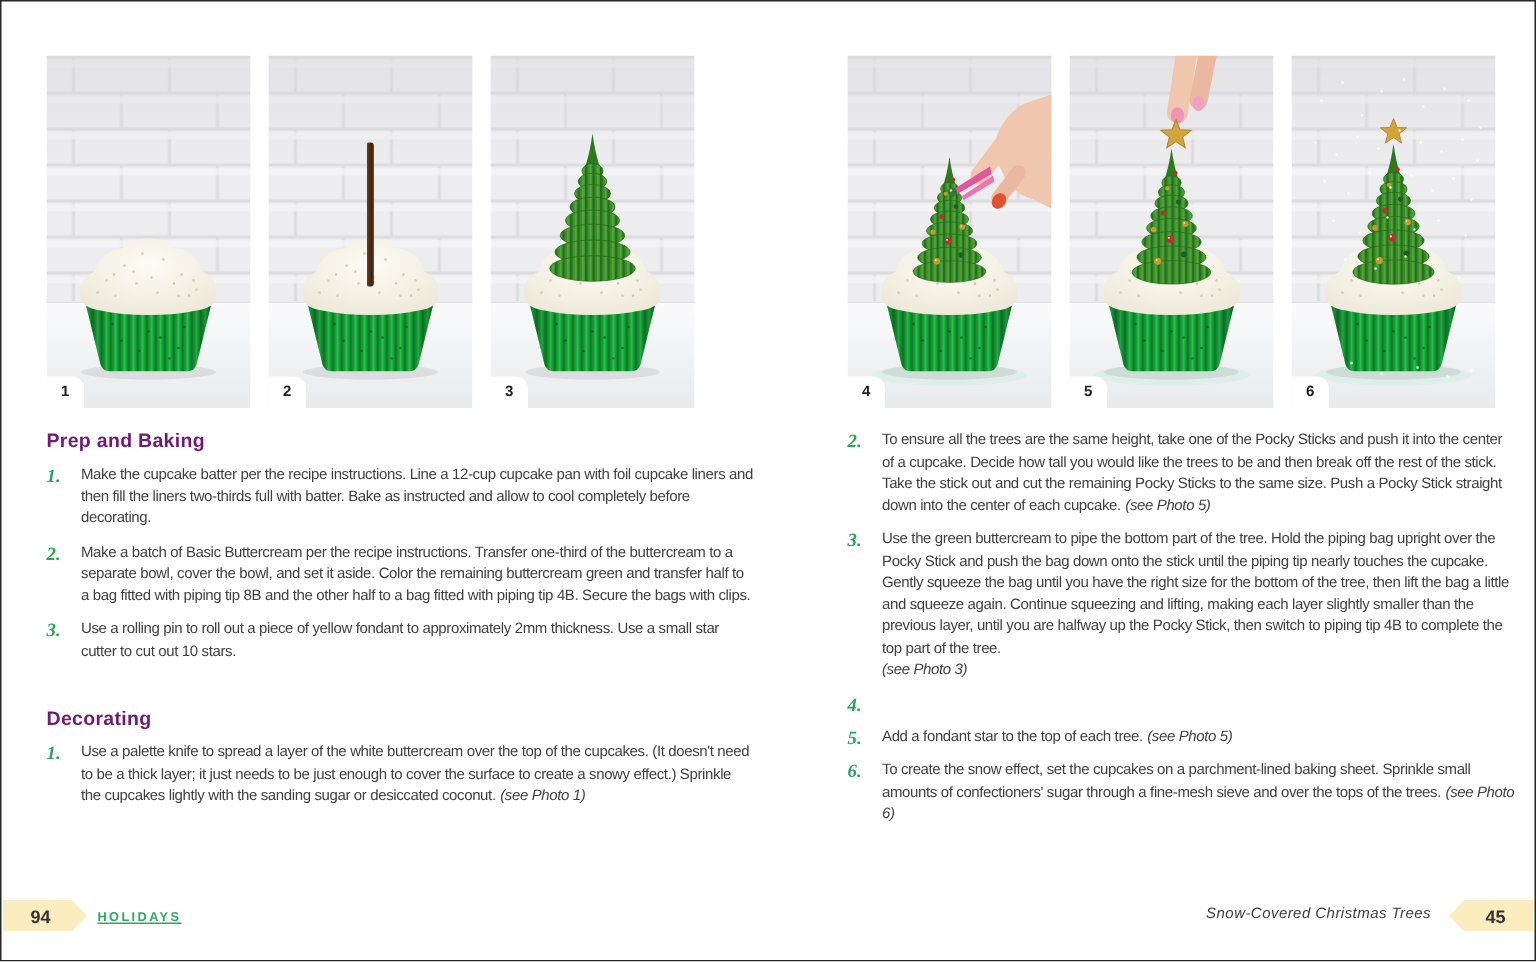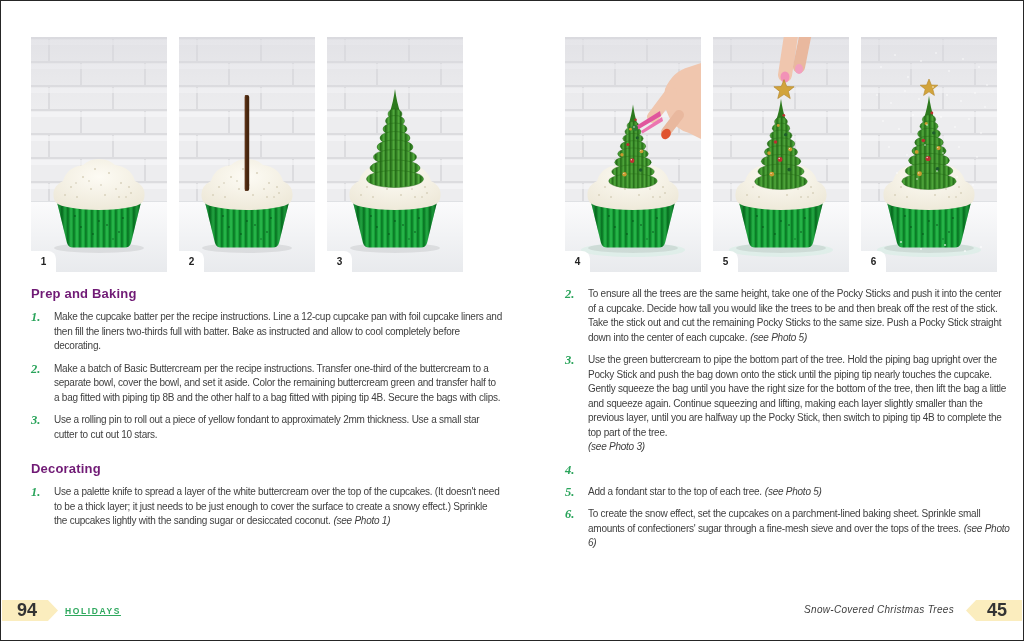--- a/index.html
+++ b/index.html
@@ -16,39 +16,39 @@
     border-top-right-radius:8px;display:flex;align-items:center;justify-content:center;
     font-size:10px;font-weight:bold;color:#222;z-index:5;
   }
   #b1{left:31px}#b2{left:179px}#b3{left:327px}#b4{left:565px}#b5{left:713px}#b6{left:861px}
 
   
   .col{position:absolute;}
   #left-col{left:31px;top:286px;width:472px;}
   #right-col{left:565px;top:287px;width:445px;}
   h2.section{color:#701a75;font-size:13px;font-weight:bold;margin:0 0 9px 0;letter-spacing:.2px;}
-  h2.section.second{margin-top:19px;}
+  h2.section.second{margin-top:29px;}
   .li{display:flex;margin-bottom:8px;}
   .li .num{
     flex:none;width:17px;color:#2aa45b;font-family:"Liberation Serif", serif;
     font-style:italic;font-weight:bold;font-size:12.5px;line-height:14px;
   }
   .li .body{
     margin:0;padding-left:6px;font-size:10px;line-height:14.5px;color:#3f3f3f;
     letter-spacing:-0.25px;
   }
   .see{font-style:italic;}
   .see.inline{margin-left:3px;}
   .see.block{display:block;font-style:italic;}
 
   
   .tab{
     position:absolute;top:600px;height:21px;background:#fbedbe;z-index:10;
     display:flex;align-items:center;justify-content:center;
-    font-size:18px;font-weight:bold;color:#333;
+    font-size:12px;font-weight:bold;color:#333;
   }
   .tab-left{left:2px;width:50px;clip-path:polygon(0 0,82% 0,100% 50%,82% 100%,0 100%);padding-right:6px;}
   .tab-right{right:2px;width:50px;clip-path:polygon(18% 0,100% 0,100% 100%,18% 100%,0 50%);padding-left:6px;}
   .chapter{position:absolute;left:65px;top:606px;font-size:8.5px;font-weight:bold;color:#2fa85e;letter-spacing:1.6px;z-index:10;text-decoration:underline;}
   .recipe-title{position:absolute;right:70px;top:604px;font-size:10px;color:#3d3d3d;letter-spacing:.3px;z-index:10;font-style:italic;}
 </style>
 </head>
 <body>
 
 <div class="frame"></div>

